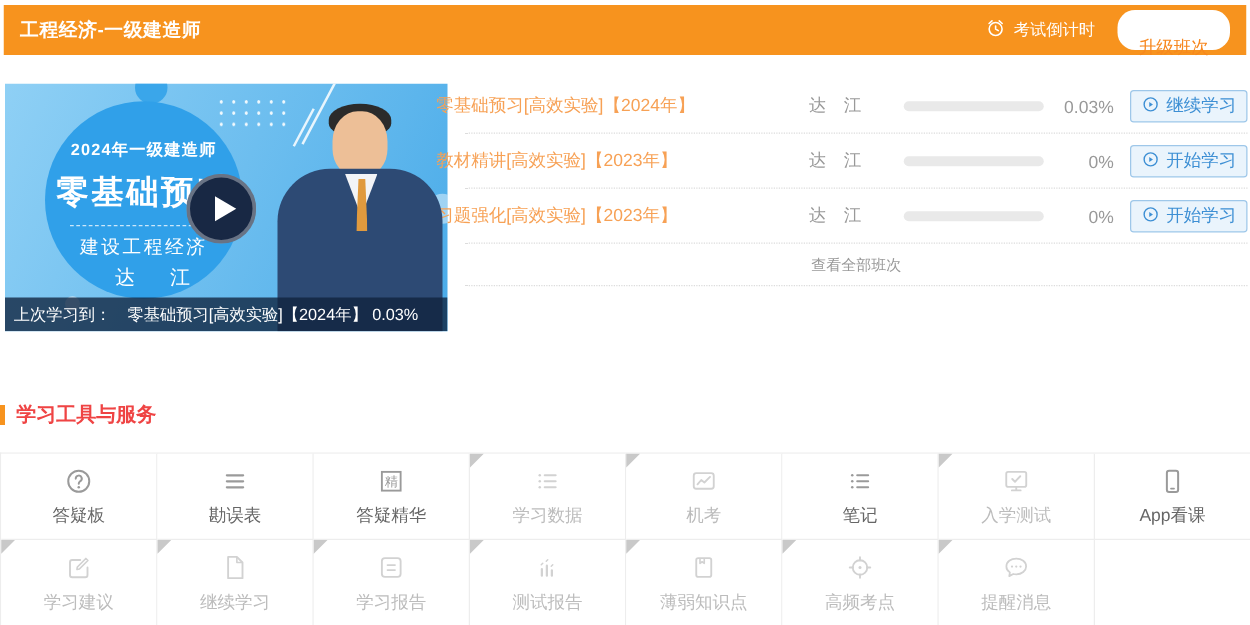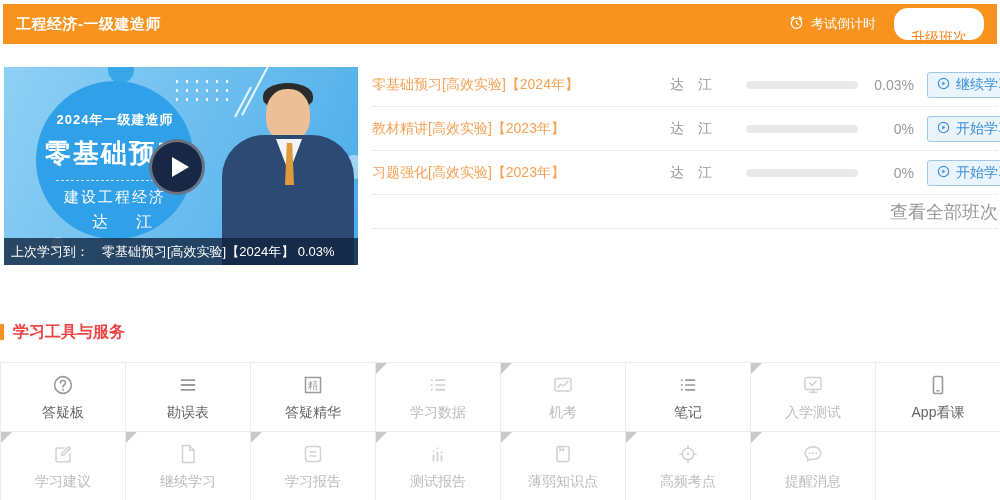--- a/index.html
+++ b/index.html
@@ -61,34 +61,34 @@
   .play-btn::after { content:""; position:absolute; left:20px; top:15px;
                      border-left:17px solid #fff; border-top:10px solid transparent;
                      border-bottom:10px solid transparent; }
   .banner-overlay { position:absolute; left:0; right:0; bottom:0; height:27px; z-index:5;
                     background:rgba(15,34,62,.78); color:#fff; font-size:13px;
                     line-height:27px; padding:0 7px; white-space:nowrap; }
 
   
   .course-list { position:absolute; left:372px; top:63px; width:626px; }
   .course-row { height:44px; display:flex; align-items:center;
-                border-bottom:1px dotted #dcdcdc; }
+                border-bottom:1px dotted #dcdcdc;justify-content:flex-end; }
   .course-title { flex:0 0 298px; color:#f7a155; font-size:14px; cursor:pointer;
                   white-space:nowrap; overflow:hidden; }
   .course-instructor { flex:0 0 76px; color:#999; font-size:14px; }
   .course-bar { flex:0 0 112px; height:8px; background:#e9e9e9; border-radius:4px;
                 overflow:hidden; margin-right:6px; }
   .course-bar-fill { height:100%; background:#f7a155; border-radius:4px; }
   .course-pct { flex:0 0 50px; text-align:right; color:#999; font-size:14px; }
   .course-action { margin-left:13px; display:inline-flex; align-items:center; gap:5px;
                    background:#eaf4fc; border:1px solid #9ec7e9; color:#3d8fd4;
                    font-size:14px; padding:3px 8px; border-radius:3px; cursor:pointer;
                    white-space:nowrap; }
   .course-action svg { width:15px; height:15px; }
-  .view-all { height:34px; line-height:34px; text-align:right; color:#999; font-size:18px;
+  .view-all { height:34px; line-height:34px; text-align:center; color:#999; font-size:12px;
               border-bottom:1px dotted #dcdcdc; cursor:pointer; }
 
   
   .section-head { position:absolute; left:0; top:322px; height:20px;
                   display:flex; align-items:center; }
   .section-accent { width:4px; height:16px; background:#f7931e; margin-right:9px; }
   .section-title { color:#ef4444; font-size:16px;font-weight:bold; }
 
   .tools-grid { position:absolute; left:0; top:362px; width:1000px;
                 display:grid; grid-template-columns:repeat(8,125px);

